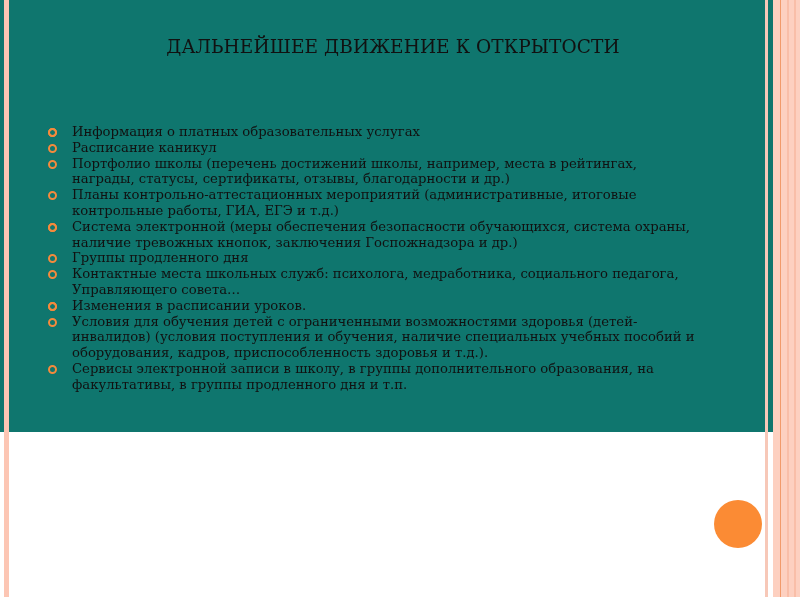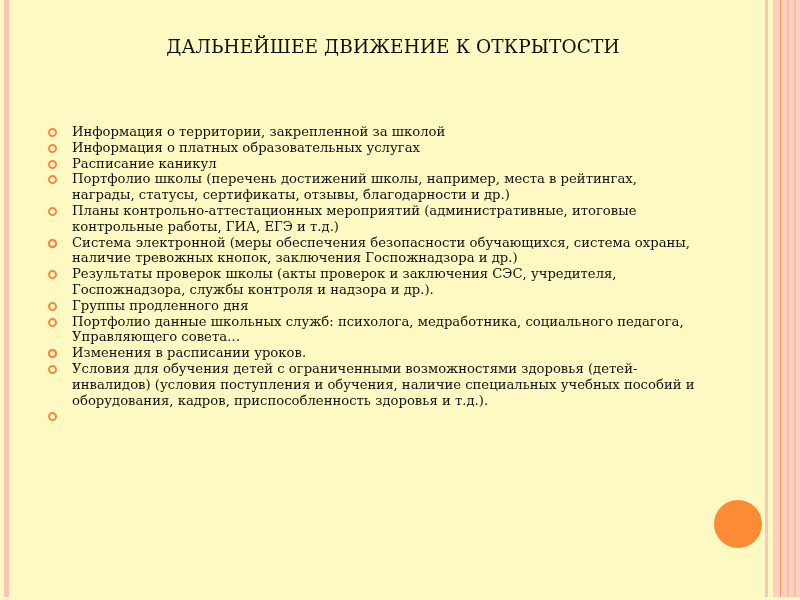--- a/index.html
+++ b/index.html
@@ -1,17 +1,17 @@
 <!DOCTYPE html>
 <html><head>
   <meta charset="utf-8">
   <style>
     html, body { margin: 0; padding: 0; }
     body { width: 800px; height: 600px; background: #ffffff; position: relative; overflow: hidden; }
-    .slide { position: absolute; left: 0; top: 0; width: 800px; height: 600px; background: #fef9c3; }
+    .slide { position: absolute; left: 0; top: 0; width: 800px; height: 432px; background: #0f766e; }
     .left-stripe { position: absolute; left: 4px; top: 0; width: 5px; height: 597px; background: #fcc6b4; }
     .right-deco { position: absolute; top: 0; height: 597px; }
     .rs1 { left: 765px; width: 3px; background: #f7c8b8; }
     .rs2 { left: 773px; width: 27px; background: #fdd0c0; }
     .rs3 { left: 780px; width: 1px; background: #f29a6a; }
     .rs4 { left: 787px; width: 2px; background: #f9bea8; }
     .rs5 { left: 794px; width: 2px; background: #f9bea8; }
     .title { position: absolute; left: 0; width: 786px; top: 36px; text-align: center;
              font-family: "DejaVu Serif", "Liberation Serif", serif; font-size: 18.5px; color: #111;
              letter-spacing: 0.1px; }
@@ -33,31 +33,30 @@
   <div class="right-deco rs1"></div>
   <div class="right-deco rs2"></div>
   <div class="right-deco rs3"></div>
   <div class="right-deco rs4"></div>
   <div class="right-deco rs5"></div>
 
   <div class="title">ДАЛЬНЕЙШЕЕ ДВИЖЕНИЕ К ОТКРЫТОСТИ</div>
 
   <div class="content">
     <ul>
-      <li><span class="bullet"></span><span>Информация о территории, закрепленной за школой</span></li>
+      <li><span class="bullet"></span></li>
       <li><span class="bullet"></span><span>Информация о платных образовательных услугах</span></li>
       <li><span class="bullet"></span><span>Расписание каникул</span></li>
       <li><span class="bullet"></span><span>Портфолио школы (перечень достижений школы, например, места в рейтингах, награды, статусы, сертификаты, отзывы, благодарности и др.)</span></li>
       <li><span class="bullet"></span><span>Планы контрольно-аттестационных мероприятий (административные, итоговые контрольные работы, ГИА, ЕГЭ и т.д.)</span></li>
       <li><span class="bullet"></span></li>
       <li><span class="bullet"></span><span>Система электронной (меры обеспечения безопасности обучающихся, система охраны, наличие тревожных кнопок, заключения Госпожнадзора и др.)</span></li>
-      <li><span class="bullet"></span><span>Результаты проверок школы (акты проверок и заключения СЭС, учредителя, Госпожнадзора, службы контроля и надзора и др.).</span></li>
       <li><span class="bullet"></span><span>Группы продленного дня</span></li>
-      <li><span class="bullet"></span><span>Портфолио данные школьных служб: психолога, медработника, социального педагога, Управляющего совета…</span></li>
+      <li><span class="bullet"></span><span>Контактные места школьных служб: психолога, медработника, социального педагога, Управляющего совета…</span></li>
       <li><span class="bullet"></span></li>
       <li><span class="bullet"></span><span>Изменения в расписании уроков.</span></li>
       <li><span class="bullet"></span><span>Условия для обучения детей с ограниченными возможностями здоровья (детей-инвалидов) (условия поступления и обучения, наличие специальных учебных пособий и оборудования, кадров, приспособленность здоровья и т.д.).</span></li>
-      <li><span class="bullet"></span></li>
+      <li><span class="bullet"></span><span>Сервисы электронной записи в школу, в группы дополнительного образования, на факультативы, в группы продленного дня и т.п.</span></li>
     </ul>
   </div>
 
   <div class="circle"></div>
 </div>
 
 </body></html>

